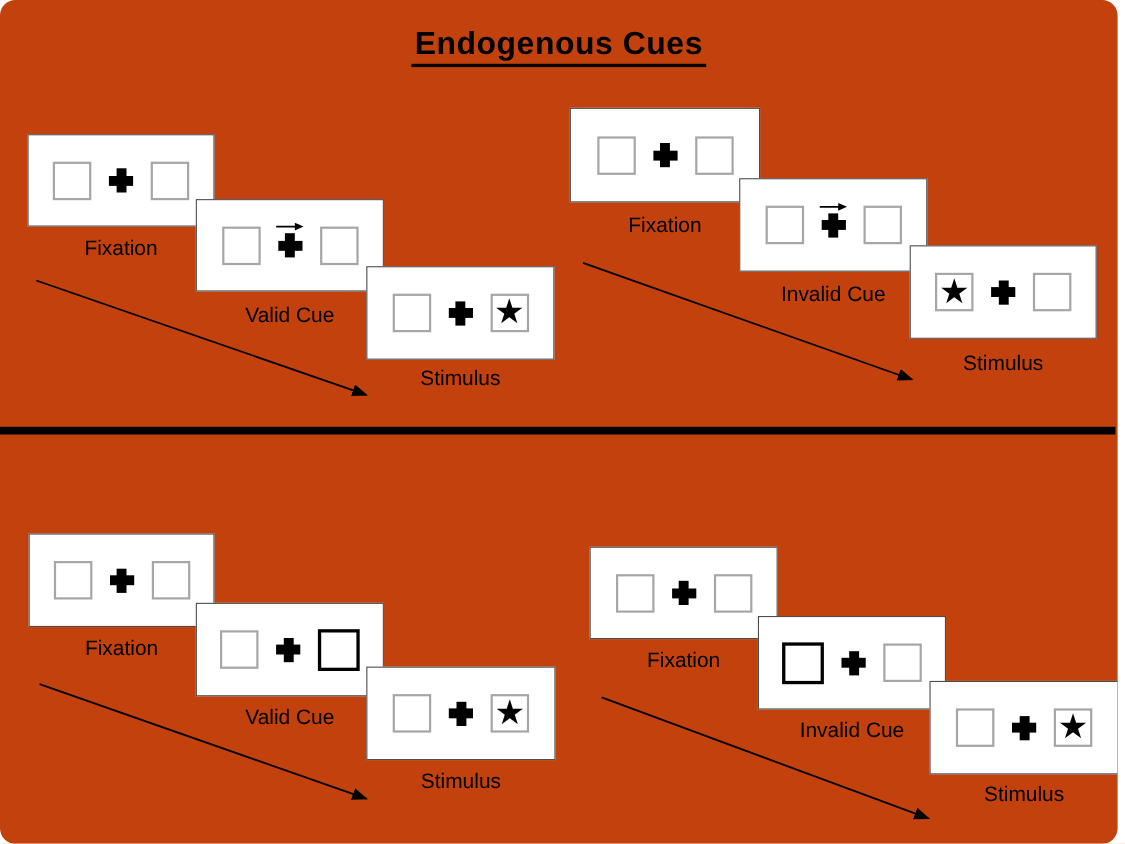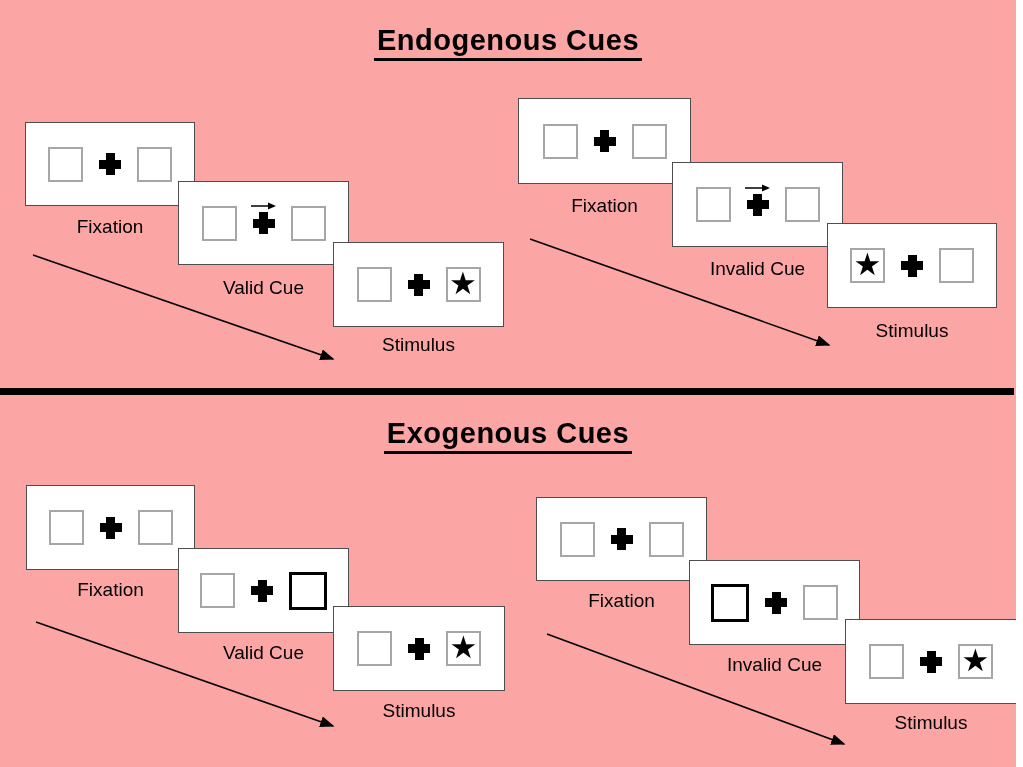--- a/index.html
+++ b/index.html
@@ -1,18 +1,18 @@
 <!DOCTYPE html>
 <html><head>
 <meta charset="utf-8">
 <style>
   html,body{margin:0;padding:0;background:#fff;}
   #page{
-    position:relative;width:1016px;height:767px;background:#fca5a5;overflow:hidden;
-    font-family:"Liberation Sans",sans-serif;color:#000;
+    position:relative;width:1016px;height:767px;background:#c2410c;overflow:hidden;
+    font-family:"Liberation Sans",sans-serif;color:#000;border-radius:14px;
   }
   .section-title-wrap{position:absolute;left:0;right:0;text-align:center;}
   .section-title{
     display:inline-block;font-size:29px;font-weight:700;letter-spacing:0.5px;
     border-bottom:3px solid #000;padding:0 3px 1px 3px;line-height:1.15;
   }
   .divider{position:absolute;left:0;top:388px;width:1014px;height:7px;background:#000;}
   .panel{
     position:absolute;background:#fff;border:1px solid #4d4d4d;
     display:flex;align-items:center;justify-content:center;gap:16px;
@@ -121,23 +121,20 @@
       </span>
     <span class="cross-wrap">
         <span class="cross"></span>
       </span>
     <span class="box"></span>
   </div>
   <div class="plabel" style="left:827px;top:320px;width:170px;">Stimulus</div>
 
   <div class="divider"></div>
 
-  <div class="section-title-wrap" style="top:417px;">
-    <span class="section-title">Exogenous Cues</span>
-  </div>
 
   <svg class="tarrow" style="left:33px;top:617px;" width="310" height="116">
     <defs>
         <marker id="ah3" markerWidth="10" markerHeight="8" refX="8" refY="3.5" orient="auto">
           <path d="M0,0 L9,3.5 L0,7 Z" fill="#000"></path>
         </marker>
       </defs>
     <line x1="3" y1="5" x2="300" y2="109" stroke="#000" stroke-width="1.6" marker-end="url(#ah3)"></line>
   </svg>
   <div class="panel" style="left:26px;top:485px;width:169px;height:85px;">

